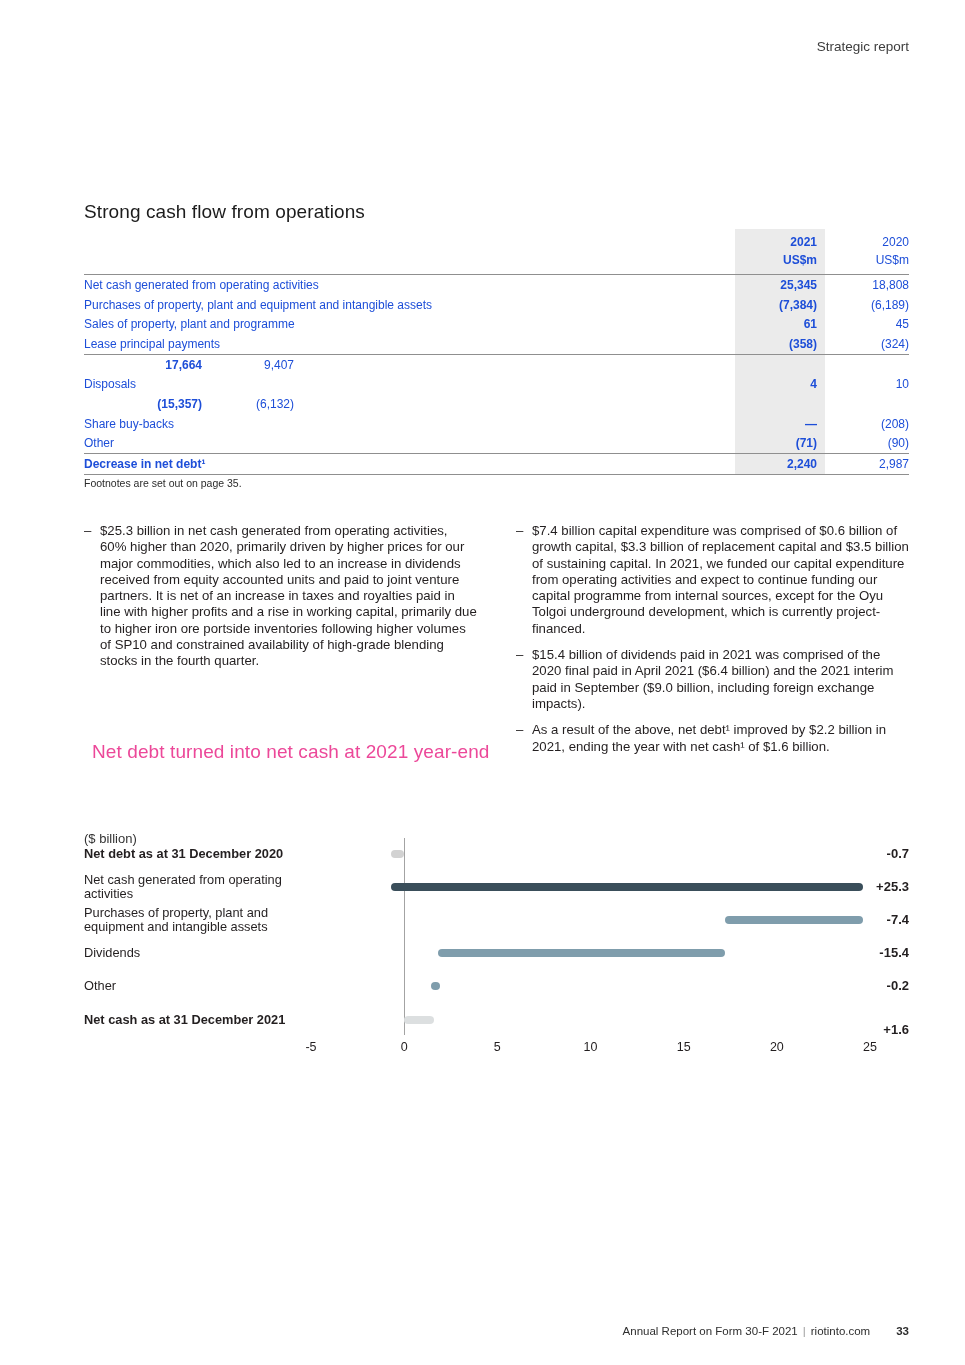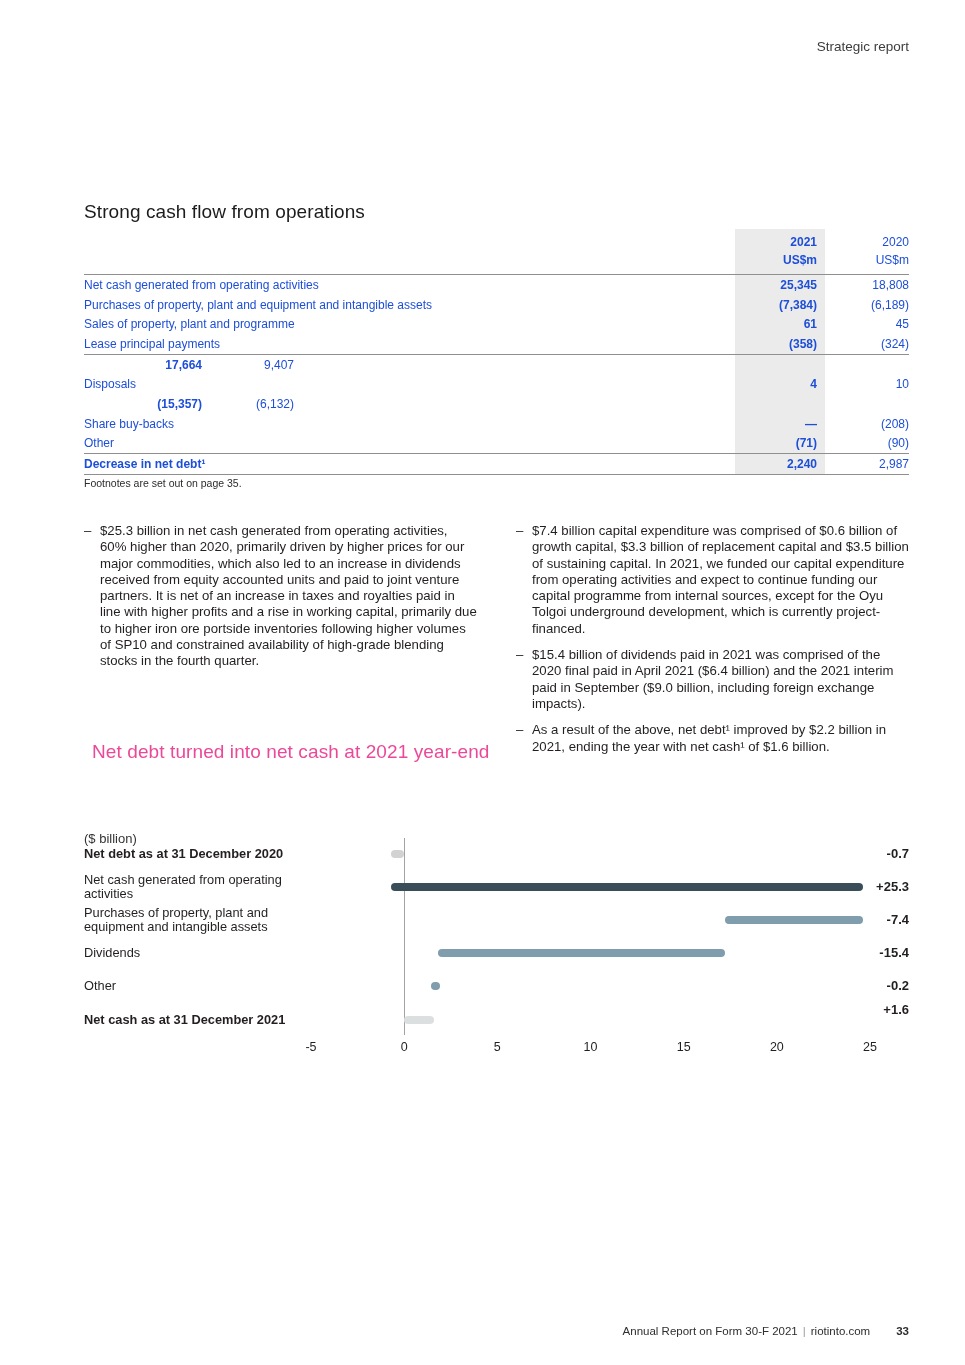--- a/index.html
+++ b/index.html
@@ -211,21 +211,21 @@
       <div class="chart-bar" style="top: 78px; left: 640.66px; width: 137.887px; background: rgb(127, 157, 172);"></div>
       <div class="chart-value" style="top: 74px;">-7.4</div>
       <div class="chart-label" style="top: 98px;">Dividends</div>
       <div class="chart-bar" style="top: 111px; left: 353.707px; width: 286.953px; background: rgb(127, 157, 172);"></div>
       <div class="chart-value" style="top: 107px;">-15.4</div>
       <div class="chart-label" style="top: 131px;">Other</div>
       <div class="chart-bar" style="top: 144px; left: 347.343px; width: 9px; background: rgb(127, 157, 172);"></div>
       <div class="chart-value" style="top: 140px;">-0.2</div>
       <div class="chart-label bold" style="top: 165px;">Net cash as at 31 December 2021</div>
       <div class="chart-bar" style="top: 178px; left: 320.167px; width: 29.8133px; background: rgb(220, 223, 224);"></div>
-      <div class="chart-value" style="top: 164px;">+1.6</div>
+      <div class="chart-value" style="top: 184px;">+1.6</div>
       <div class="tick" style="left: 210px; top: 202px;">-5</div>
       <div class="tick" style="left: 303.167px; top: 202px;">0</div>
       <div class="tick" style="left: 396.333px; top: 202px;">5</div>
       <div class="tick" style="left: 489.5px; top: 202px;">10</div>
       <div class="tick" style="left: 582.667px; top: 202px;">15</div>
       <div class="tick" style="left: 675.833px; top: 202px;">20</div>
       <div class="tick" style="left: 769px; top: 202px;">25</div>
     </div>
 
   <div class="page-footer">

